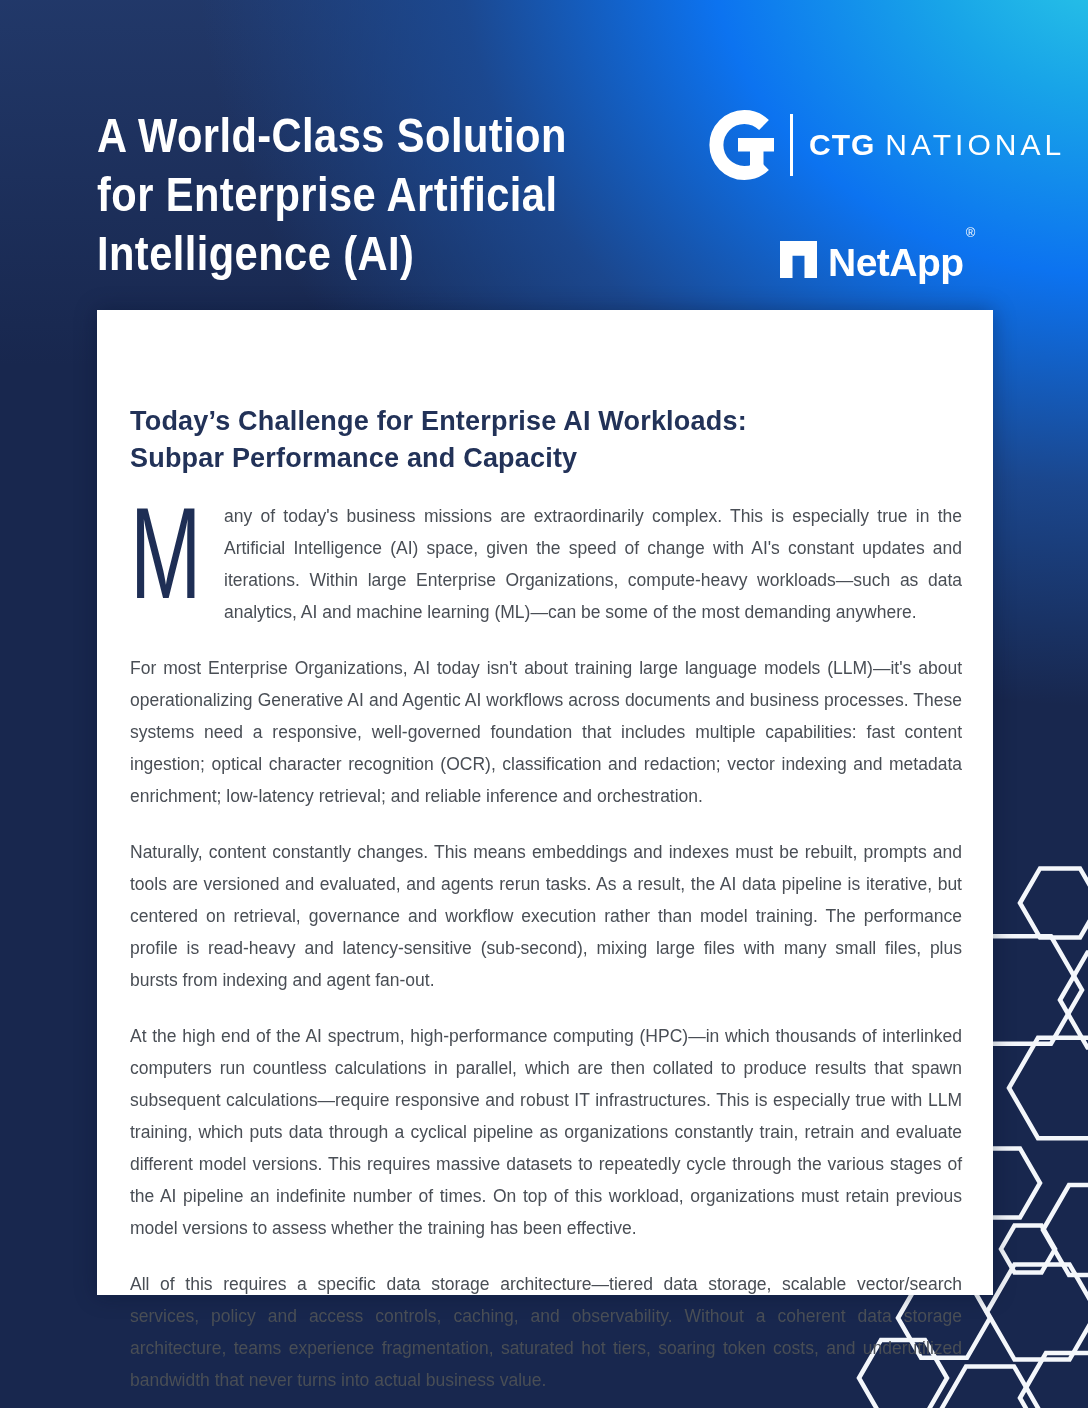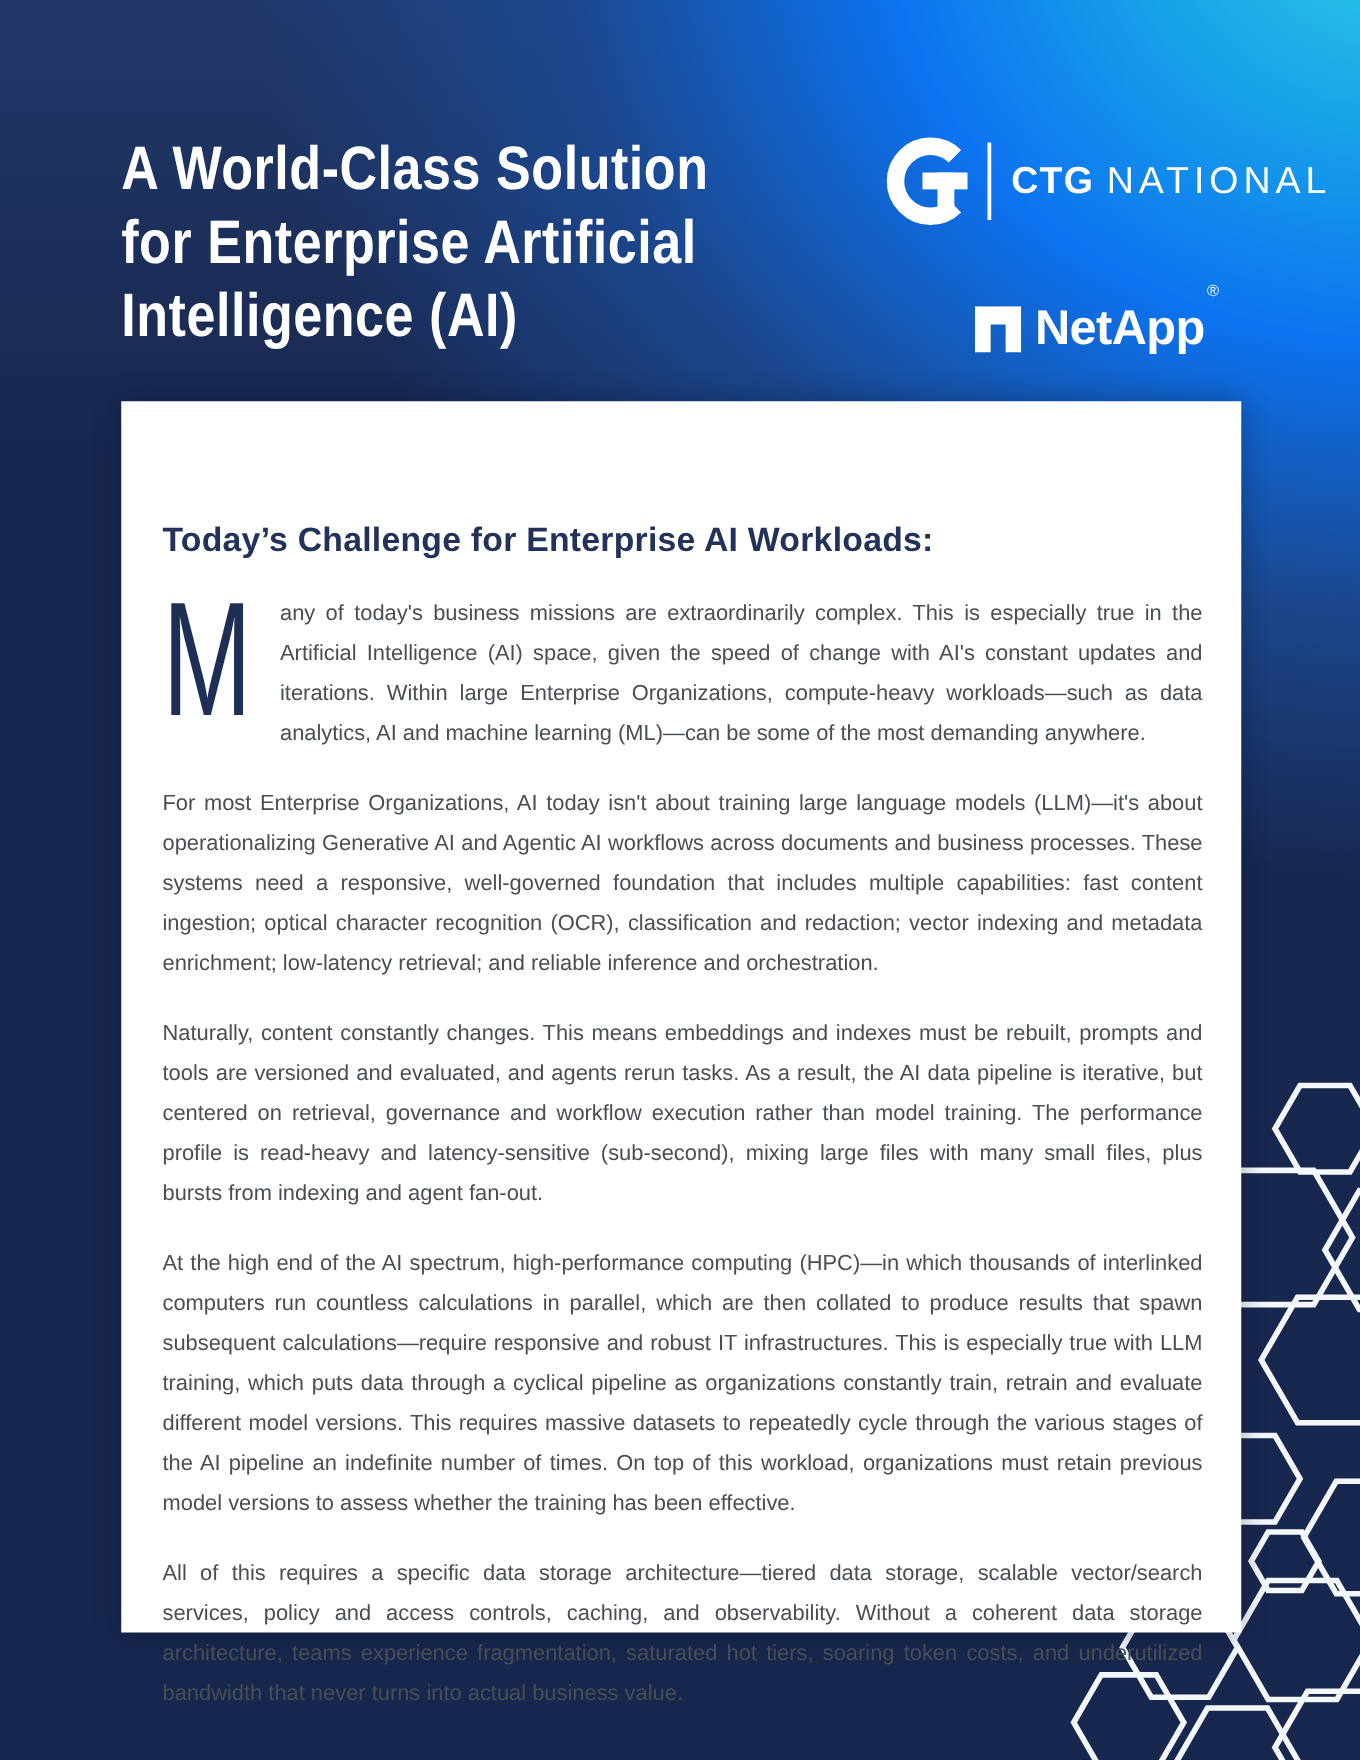--- a/index.html
+++ b/index.html
@@ -33,31 +33,31 @@
     position:absolute; left:704px; top:104px;
     display:flex; align-items:center; height:82px; z-index:2;
   }
   .ctg-divider { width:3px; height:62px; background:#ffffff; margin:0 16px 0 14px; }
   .ctg-wordmark { color:#ffffff; font-size:30px; white-space:nowrap; }
   .ctg-wordmark .bold { font-weight:700; letter-spacing:1px; }
   .ctg-wordmark .light { font-weight:400; letter-spacing:4px; margin-left:10px; }
 
   .netapp-logo {
     position:absolute; left:780px; top:241px;
-    display:flex; align-items:center; gap:11px; z-index:2;
+    display:flex; align-items:flex-start; gap:11px; z-index:2;
   }
   .netapp-word { color:#fff; font-size:39px; font-weight:700; letter-spacing:-0.5px; white-space:nowrap; }
   .netapp-reg { color:#fff; font-size:13px; vertical-align:top; position:relative; top:-16px; left:2px; font-weight:400; }
 
   
   .hex-layer { position:absolute; left:0; top:0; z-index:1; pointer-events:none; }
 
   
   .panel {
-    position:absolute; left:97px; top:321px;
+    position:absolute; left:97px; top:310px;
     width:896px; height:985px; background:#ffffff;
     z-index:2; box-shadow:0 0 20px rgba(5,15,40,0.35);
   }
   .panel-inner { padding:93px 31px 0 33px; }
 
   .ribbon {
     position:absolute; left:0; top:336px;
     width:306px; height:45px; background:#27437a;
     z-index:3; display:flex; align-items:center;
   }
@@ -137,20 +137,21 @@
     <div>
       <span class="netapp-word">NetApp</span><span class="netapp-reg">®</span>
     </div>
   </div>
 
   <div class="panel">
     <div class="panel-inner">
       <div class="article">
         <h2 class="article-heading">
           <span>Today’s Challenge for Enterprise AI Workloads:</span>
+          <span>Subpar Performance and Capacity</span>
         </h2>
 
         <p><span class="dropcap">M</span><span>any of today's business missions are extraordinarily complex. This is especially true in the Artificial Intelligence (AI) space, given the speed of change with AI's constant updates and iterations. Within large Enterprise Organizations, compute-heavy workloads—such as data analytics, AI and machine learning (ML)—can be some of the most demanding anywhere.</span></p>
 
         <p>For most Enterprise Organizations, AI today isn't about training large language models (LLM)—it's about operationalizing Generative AI and Agentic AI workflows across documents and business processes. These systems need a responsive, well-governed foundation that includes multiple capabilities: fast content ingestion; optical character recognition (OCR), classification and redaction; vector indexing and metadata enrichment; low-latency retrieval; and reliable inference and orchestration.</p>
         <p>Naturally, content constantly changes. This means embeddings and indexes must be rebuilt, prompts and tools are versioned and evaluated, and agents rerun tasks. As a result, the AI data pipeline is iterative, but centered on retrieval, governance and workflow execution rather than model training. The performance profile is read-heavy and latency-sensitive (sub-second), mixing large files with many small files, plus bursts from indexing and agent fan-out.</p>
         <p>At the high end of the AI spectrum, high-performance computing (HPC)—in which thousands of interlinked computers run countless calculations in parallel, which are then collated to produce results that spawn subsequent calculations—require responsive and robust IT infrastructures. This is especially true with LLM training, which puts data through a cyclical pipeline as organizations constantly train, retrain and evaluate different model versions. This requires massive datasets to repeatedly cycle through the various stages of the AI pipeline an indefinite number of times. On top of this workload, organizations must retain previous model versions to assess whether the training has been effective.</p>
         <p>All of this requires a specific data storage architecture—tiered data storage, scalable vector/search services, policy and access controls, caching, and observability. Without a coherent data storage architecture, teams experience fragmentation, saturated hot tiers, soaring token costs, and underutilized bandwidth that never turns into actual business value.</p>
       </div>
     </div>

